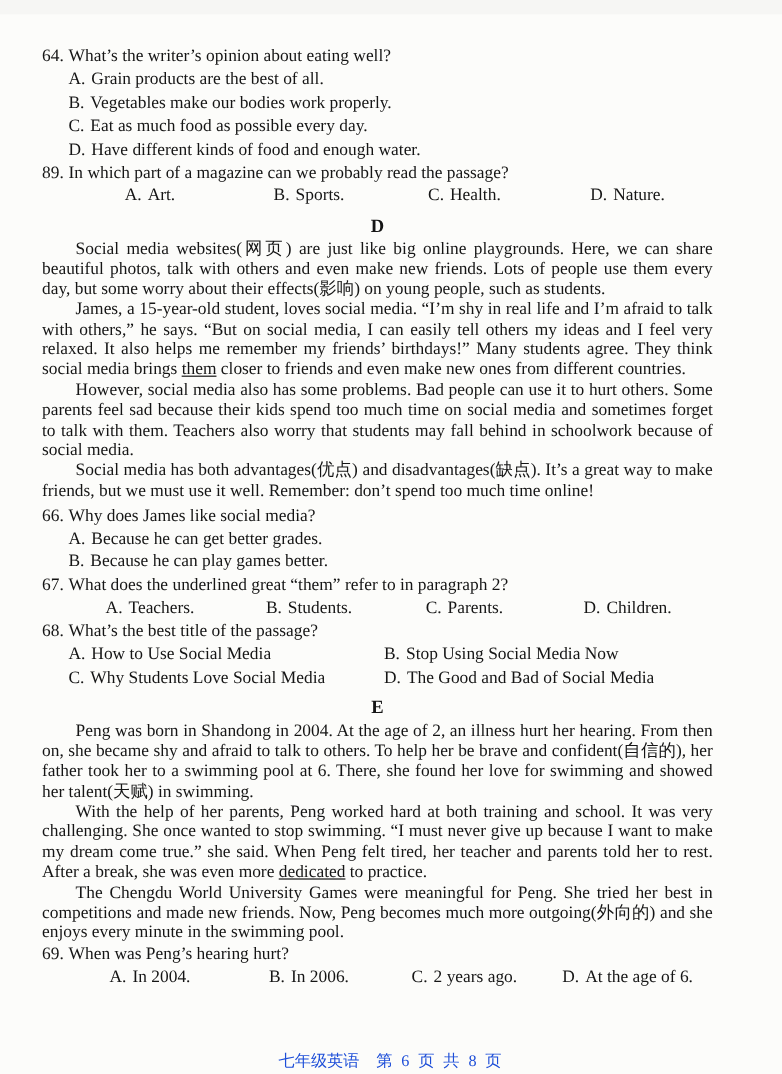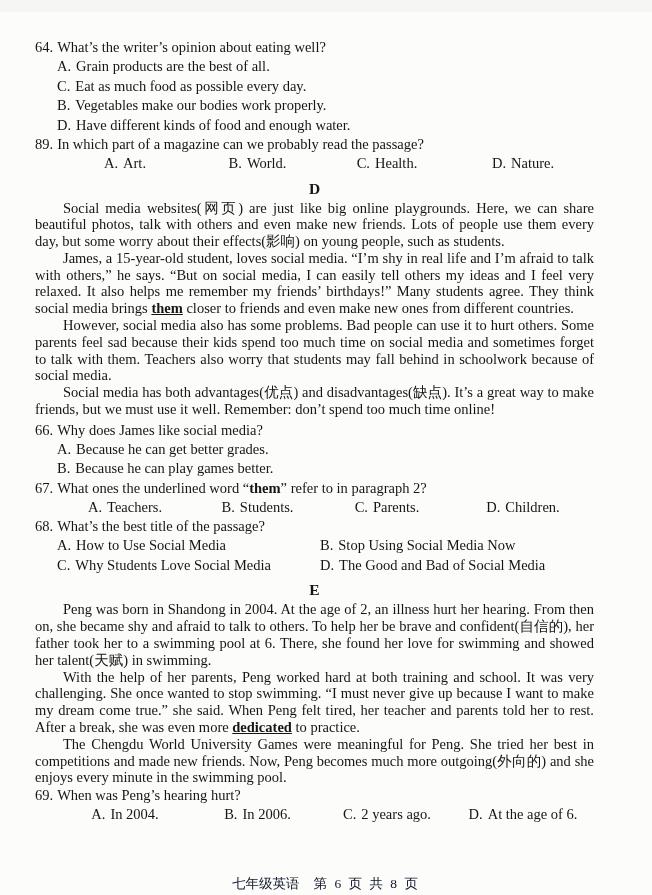--- a/index.html
+++ b/index.html
@@ -54,55 +54,55 @@
     font-size: 15.5px;
     line-height: 19px;
     margin: 5px 0 2px 0;
   }
   .passage .para {
     margin: 0;
     text-align: justify;
     text-indent: 28px;
     line-height: 16.8px;
   }
-  .b { font-weight: bold; }
+  .b { font-weight: normal; }
   .u { text-decoration: underline; }
   .footer {
     position: absolute;
     left: 0;
     bottom: 14px;
     width: 100%;
     text-align: center;
     font-size: 13.5px;
-    color: #0f172a;
+    color: #1d4ed8;
   }
   .footer .footer-course { margin-right: 14px; }
   .footer .footer-page { letter-spacing: 2px; }
   .gap-sm { height: 3px; }
 </style>
 </head>
 <body>
 
 <main class="sheet">
 
   <section class="question">
     <div class="q-stem"><span class="q-num">64.</span><span><span>What’s the writer’s opinion about eating well?</span></span></div>
     <div class="opts-stacked">
       <div class="opt"><span class="opt-label">A.</span><span>Grain products are the best of all.</span></div>
+      <div class="opt"><span class="opt-label">B.</span><span>Vegetables make our bodies work properly.</span></div>
       <div class="opt"><span class="opt-label">C.</span><span>Eat as much food as possible every day.</span></div>
-      <div class="opt"><span class="opt-label">B.</span><span>Vegetables make our bodies work properly.</span></div>
       <div class="opt"><span class="opt-label">D.</span><span>Have different kinds of food and enough water.</span></div>
     </div>
   </section>
 
   <section class="question">
     <div class="q-stem"><span class="q-num">89.</span><span><span>In which part of a magazine can we probably read the passage?</span></span></div>
     <div class="opts-inline">
       <div class="opt"><span class="opt-label">A.</span><span>Art.</span></div>
-      <div class="opt"><span class="opt-label">B.</span><span>World.</span></div>
+      <div class="opt"><span class="opt-label">B.</span><span>Sports.</span></div>
       <div class="opt"><span class="opt-label">C.</span><span>Health.</span></div>
       <div class="opt"><span class="opt-label">D.</span><span>Nature.</span></div>
     </div>
   </section>
 
   <h2 class="section-header">D</h2>
   <section class="passage">
     <p class="para"><span>Social media websites(网页) are just like big online playgrounds. Here, we can share beautiful photos, talk with others and even make new friends. Lots of people use them every day, but some worry about their effects(影响) on young people, such as students.</span></p>
     <p class="para"><span>James, a 15-year-old student, loves social media. “I’m shy in real life and I’m afraid to talk with others,” he says. “But on social media, I can easily tell others my ideas and I feel very relaxed. It also helps me remember my friends’ birthdays!” Many students agree. They think social media brings </span><span class="b u">them</span><span> closer to friends and even make new ones from different countries.</span></p>
     <p class="para"><span>However, social media also has some problems. Bad people can use it to hurt others. Some parents feel sad because their kids spend too much time on social media and sometimes forget to talk with them. Teachers also worry that students may fall behind in schoolwork because of social media.</span></p>
@@ -113,21 +113,21 @@
 
   <section class="question">
     <div class="q-stem"><span class="q-num">66.</span><span><span>Why does James like social media?</span></span></div>
     <div class="opts-stacked">
       <div class="opt"><span class="opt-label">A.</span><span>Because he can get better grades.</span></div>
       <div class="opt"><span class="opt-label">B.</span><span>Because he can play games better.</span></div>
     </div>
   </section>
 
   <section class="question">
-    <div class="q-stem"><span class="q-num">67.</span><span><span>What ones the underlined word “</span><span class="b">them</span><span>” refer to in paragraph 2?</span></span></div>
+    <div class="q-stem"><span class="q-num">67.</span><span><span>What does the underlined great “</span><span class="b">them</span><span>” refer to in paragraph 2?</span></span></div>
     <div class="opts-inline">
       <div class="opt"><span class="opt-label">A.</span><span>Teachers.</span></div>
       <div class="opt"><span class="opt-label">B.</span><span>Students.</span></div>
       <div class="opt"><span class="opt-label">C.</span><span>Parents.</span></div>
       <div class="opt"><span class="opt-label">D.</span><span>Children.</span></div>
     </div>
   </section>
 
   <section class="question">
     <div class="q-stem"><span class="q-num">68.</span><span><span>What’s the best title of the passage?</span></span></div>

